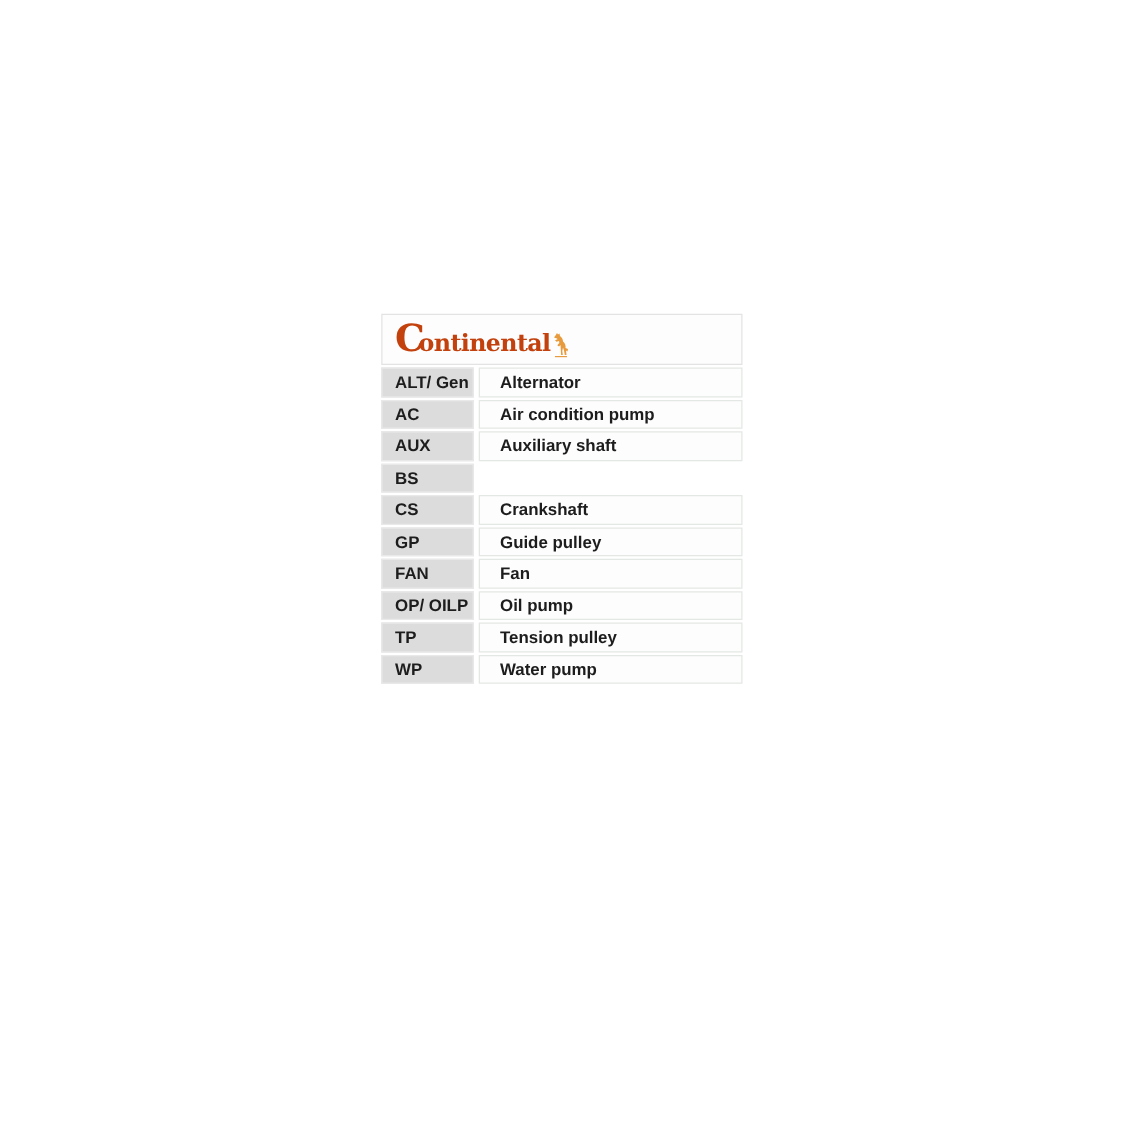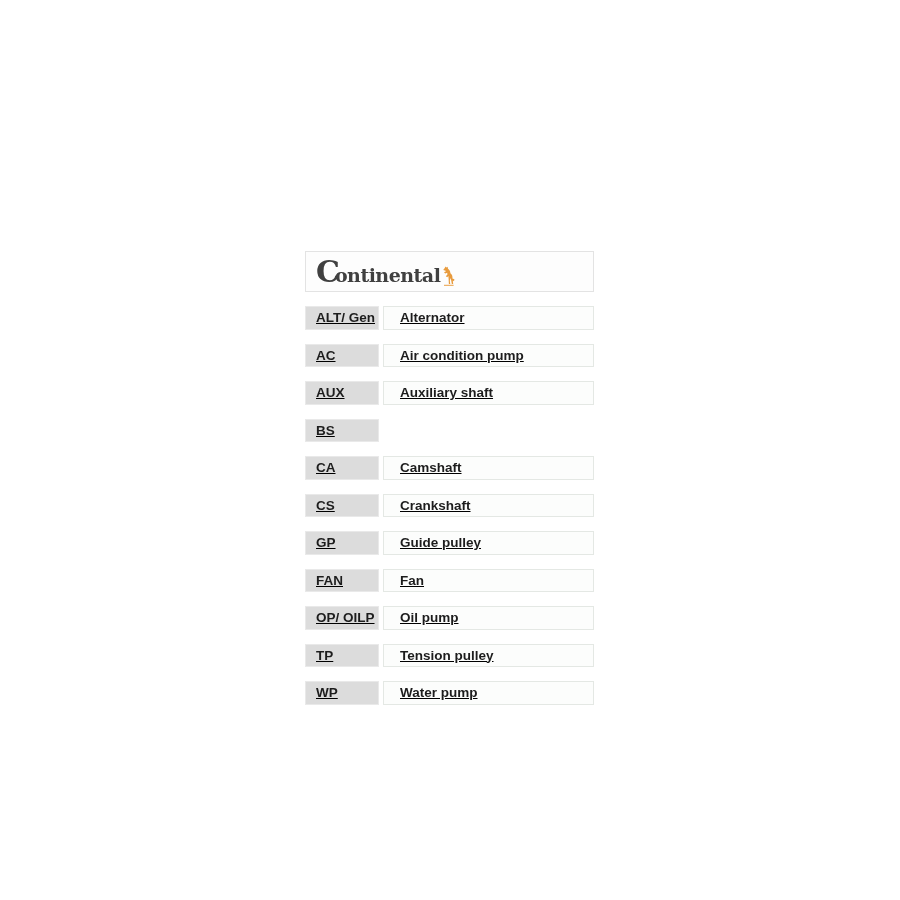--- a/index.html
+++ b/index.html
@@ -32,39 +32,38 @@
   .logo {
     display: flex;
     align-items: flex-end;
     gap: 2px;
   }
   .logo-text {
     font-family: "DejaVu Serif", serif;
     font-weight: bold;
     font-size: 19px;
     line-height: 1;
-    color: #404040;
+    color: #c2410c;
     letter-spacing: -0.5px;
   }
   .logo-text::first-letter {
     font-size: 30px;
     letter-spacing: -5px;
   }
   .horse {
     width: 16px; height: 22px;
     margin-bottom: 0px;
     flex: 0 0 auto;
   }
   .rows { }
   .row {
     display: flex;
     gap: 4px;
-    margin-top: 14px;
+    margin-top: 2px;
     height: 23.5px;
-    text-decoration: underline;
   }
   .cell {
     box-sizing: border-box;
     display: flex;
     align-items: center;
     font-size: 13.5px;
     font-weight: bold;
     color: #1d1d1d;
     white-space: nowrap;
     line-height: 1;
@@ -121,24 +120,20 @@
 
   <div class="row">
     <div class="cell abbr">AUX</div>
     <div class="cell desc">Auxiliary shaft</div>
   </div>
 
   <div class="row">
     <div class="cell abbr">BS</div>
   </div>
 
-  <div class="row">
-    <div class="cell abbr">CA</div>
-    <div class="cell desc">Camshaft</div>
-  </div>
 
   <div class="row">
     <div class="cell abbr">CS</div>
     <div class="cell desc">Crankshaft</div>
   </div>
 
   <div class="row">
     <div class="cell abbr">GP</div>
     <div class="cell desc">Guide pulley</div>
   </div>

